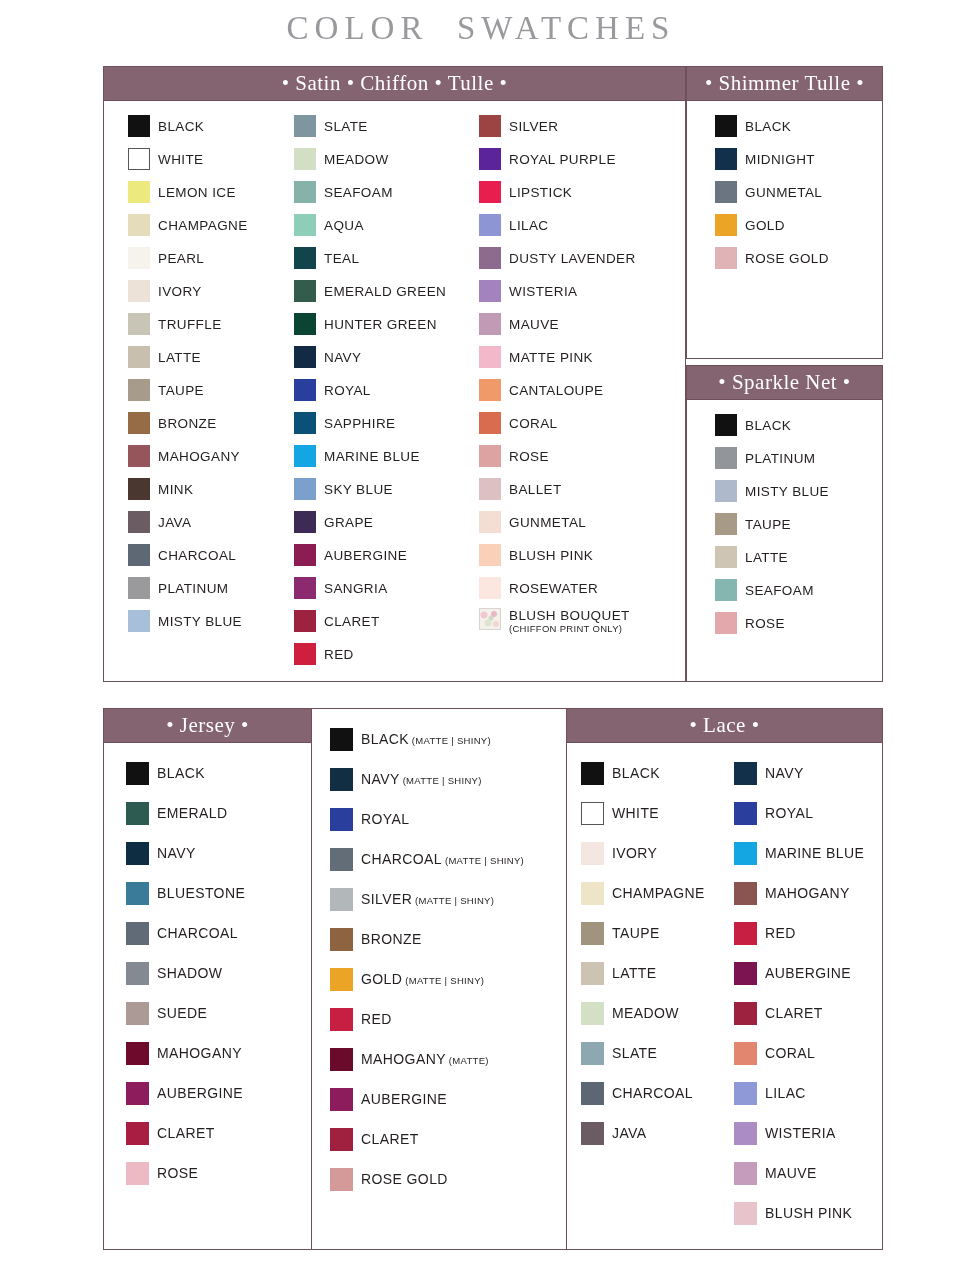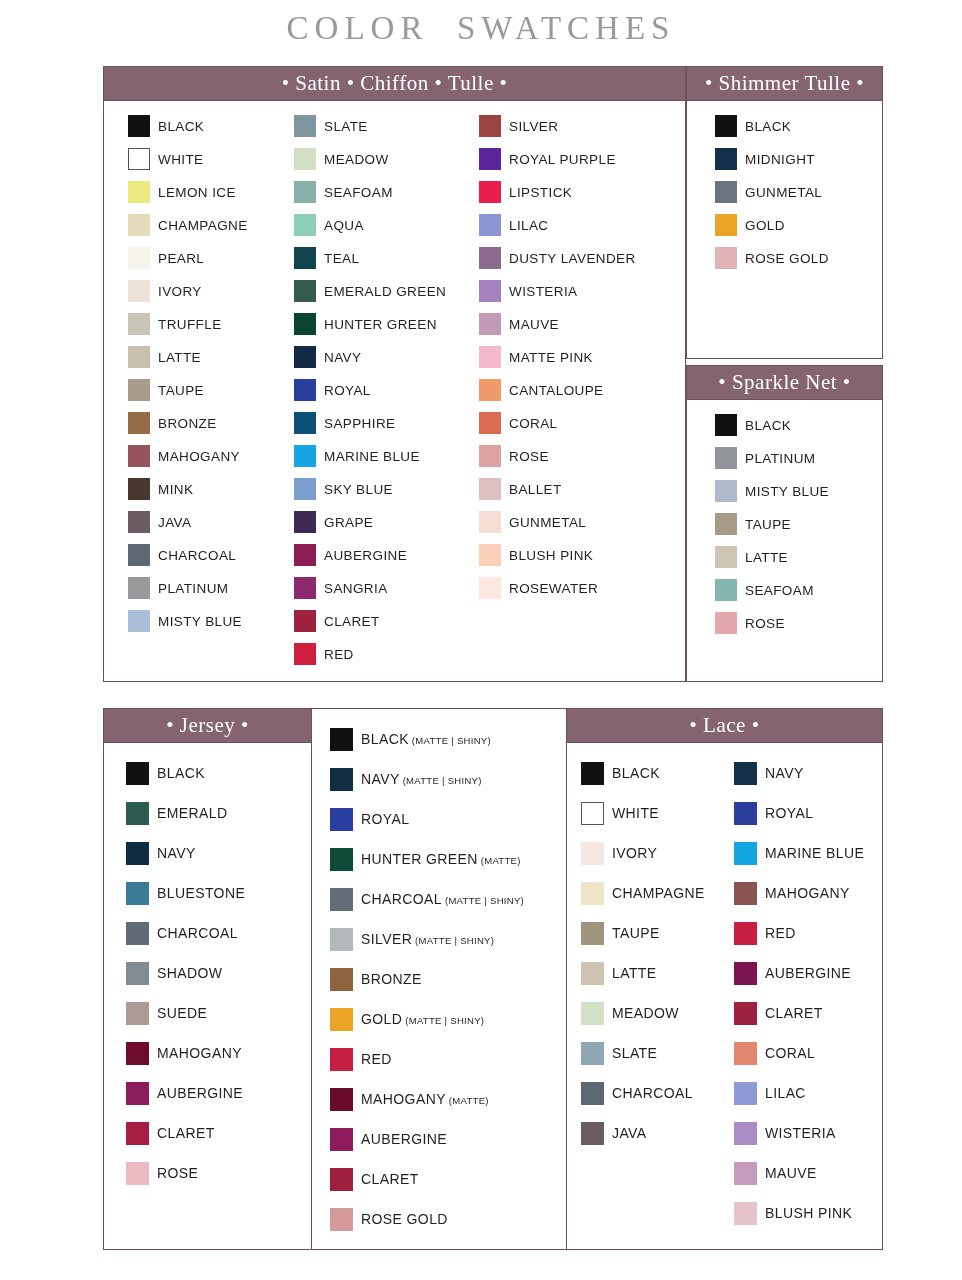--- a/index.html
+++ b/index.html
@@ -357,20 +357,24 @@
             <span><span class="sw-label">GUNMETAL</span></span>
           </div>
           <div class="sw-row">
             <span class="chip" style="background: rgb(251, 208, 185);"></span>
             <span><span class="sw-label">BLUSH PINK</span></span>
           </div>
           <div class="sw-row">
             <span class="chip" style="background: rgb(251, 231, 223);"></span>
             <span><span class="sw-label">ROSEWATER</span></span>
           </div>
+          <div class="sw-row two-line">
+            <span class="chip print"></span>
+            <span><span class="sw-label">BLUSH BOUQUET</span><span class="sw-sub">(CHIFFON PRINT ONLY)</span></span>
+          </div>
         </div>
     </div>
   </div>
 
   <div class="board" id="shimmer-board">
     <div class="panel-head">• Shimmer Tulle •</div>
     <div class="side-body">
         <div class="sw-row">
           <span class="chip" style="background: rgb(17, 17, 17);"></span>
           <span><span class="sw-label">BLACK</span></span>
@@ -487,24 +491,20 @@
           <span class="chip" style="background: rgb(17, 17, 17);"></span>
           <span><span class="sw-label">BLACK</span><span class="sw-note"> (MATTE | SHINY)</span></span>
         </div>
         <div class="sw-row">
           <span class="chip" style="background: rgb(18, 46, 66);"></span>
           <span><span class="sw-label">NAVY</span><span class="sw-note"> (MATTE | SHINY)</span></span>
         </div>
         <div class="sw-row">
           <span class="chip" style="background: rgb(42, 63, 157);"></span>
           <span><span class="sw-label">ROYAL</span></span>
-        </div>
-        <div class="sw-row">
-          <span class="chip" style="background: rgb(13, 74, 56);"></span>
-          <span><span class="sw-label">HUNTER GREEN</span><span class="sw-note"> (MATTE)</span></span>
         </div>
         <div class="sw-row">
           <span class="chip" style="background: rgb(99, 109, 120);"></span>
           <span><span class="sw-label">CHARCOAL</span><span class="sw-note"> (MATTE | SHINY)</span></span>
         </div>
         <div class="sw-row">
           <span class="chip" style="background: rgb(178, 183, 186);"></span>
           <span><span class="sw-label">SILVER</span><span class="sw-note"> (MATTE | SHINY)</span></span>
         </div>
         <div class="sw-row">

